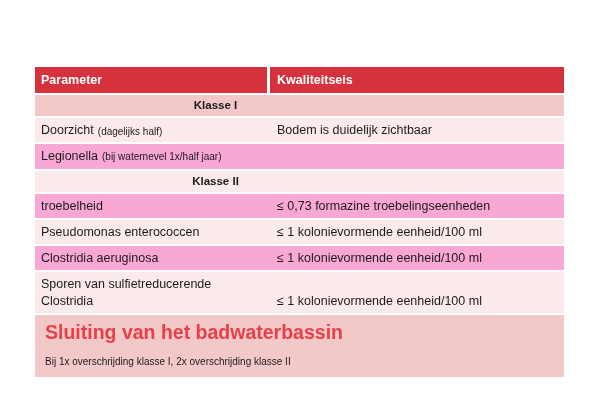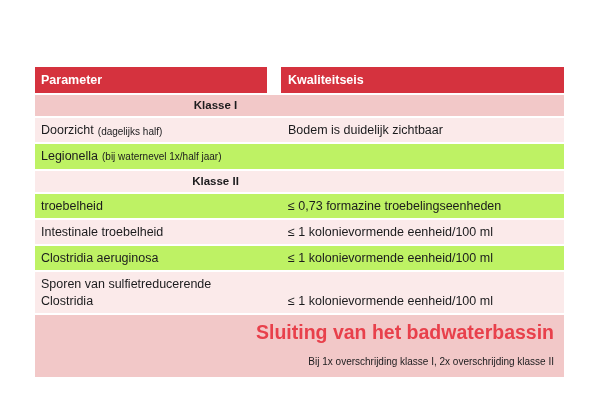--- a/index.html
+++ b/index.html
@@ -15,33 +15,33 @@
   .wq-table {
     position: absolute;
     left: 35px; top: 67px;
     width: 529px;
     display: flex;
     flex-direction: column;
     row-gap: 2px;
     font-size: 12.5px;
     line-height: 1.3;
   }
-  .row { display: flex; column-gap: 14px; }
+  .row { display: flex; column-gap: 3px; }
   .cell { box-sizing: border-box; display: flex; align-items: center; }
   .col1 { width: 232px; padding: 4px 10px 4px 6px; flex-wrap: wrap; }
   .col2 { flex: 1; padding: 4px 8px 4px 7px; }
 
   .header-row .cell {
     background: #d5323e;
     color: #ffffff;
     font-weight: bold;
     padding-top: 5px; padding-bottom: 5px;
   }
 
-  .medium { background: #bef264; }
+  .medium { background: #f9a8d4; }
   .light  { background: #fbeaea; align-items: flex-end; }
   .section-cell {
     display: block;
     width: 100%;
     text-align: center;
     font-weight: bold;
     font-size: 11.5px;
     padding: 3px 168px 3px 0;
   }
   .section-row.medium .section-cell { background: #f2c8c8; }
@@ -49,21 +49,21 @@
 
   .param-note {
     font-size: 10px;
     margin-left: 4px;
     white-space: nowrap;
   }
   .param-text { display: inline; }
 
   .footer-block {
     background: #f2c8c8;
-    text-align: right;
+    text-align: left;
     padding: 6px 10px 9px 10px;
   }
   .footer-title {
     color: #e8404b;
     font-weight: bold;
     font-size: 19.5px;
     line-height: 1.15;
   }
   .footer-subtitle {
     color: #1b1b1d;
@@ -107,21 +107,21 @@
 
     <div class="row medium">
       <div class="cell col1 medium">
         <span class="param-text">troebelheid</span>
       </div>
       <div class="cell col2 medium">≤ 0,73 formazine troebelingseenheden</div>
     </div>
 
     <div class="row light">
       <div class="cell col1 light">
-        <span class="param-text">Intestinale troebelheid</span>
+        <span class="param-text">Pseudomonas enterococcen</span>
       </div>
       <div class="cell col2 light">≤ 1 kolonievormende eenheid/100 ml</div>
     </div>
 
     <div class="row medium">
       <div class="cell col1 medium">
         <span class="param-text">Clostridia aeruginosa</span>
       </div>
       <div class="cell col2 medium">≤ 1 kolonievormende eenheid/100 ml</div>
     </div>

